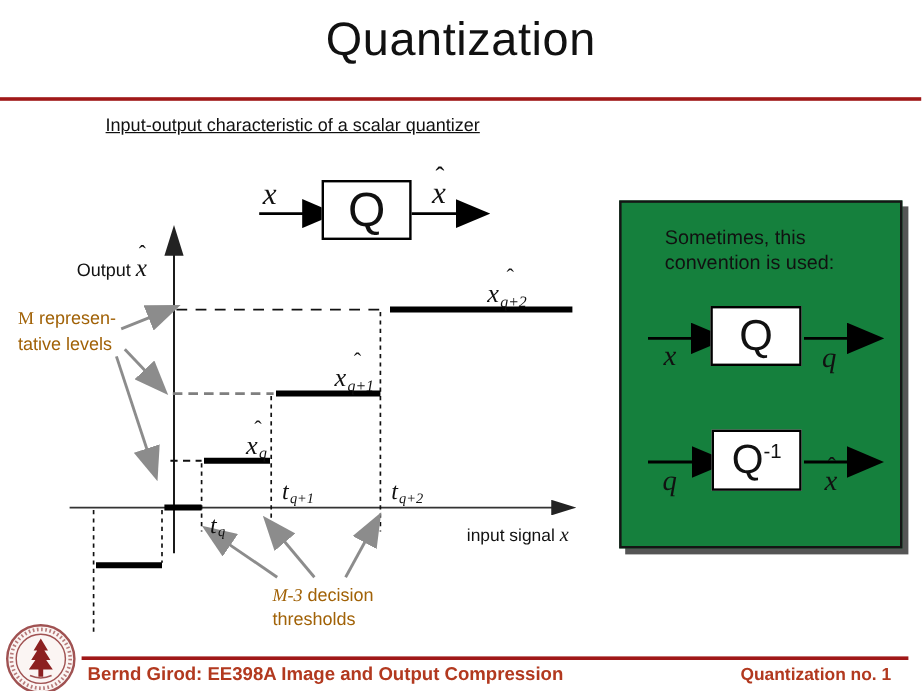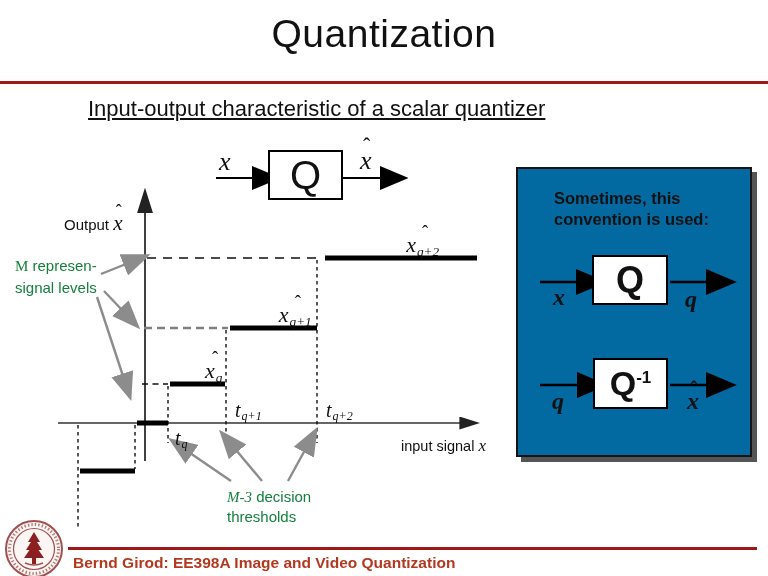--- a/index.html
+++ b/index.html
@@ -1,37 +1,37 @@
 <!DOCTYPE html>
 <html><head>
 <meta charset="utf-8">
 <style>
   html,body{margin:0;padding:0;background:#ffffff;}
   #slide{position:relative;width:768px;height:576px;background:#ffffff;overflow:hidden;
          font-family:"Liberation Sans",sans-serif;color:#111;}
   .abs{position:absolute;}
   .title{top:12px;left:0;width:768px;text-align:center;font-size:39px;letter-spacing:0.5px;}
   .rule{background:#a01818;}
-  .subtitle{top:96px;left:88px;font-size:22px;text-decoration:underline;}
+  .subtitle{top:96px;left:88px;font-size:15px;text-decoration:underline;}
   .math{font-family:"Liberation Serif","DejaVu Serif",serif;font-style:italic;}
   .serif{font-family:"Liberation Serif","DejaVu Serif",serif;}
   .mhat{display:inline-block;position:relative;}
   .mhat .hat{position:absolute;left:58%;top:-0.46em;transform:translateX(-50%);
              font-style:normal;line-height:1;font-size:0.85em;}
   .msub{font-size:0.6em;position:relative;top:0.28em;margin-left:1px;}
   .qbox{border:2px solid #000;background:#fff;display:flex;align-items:center;justify-content:center;}
   .outlabel{font-size:15px;}
   .outlabel .math{font-size:21px;}
-  .annot{font-size:15px;line-height:21px;color:#15803d;}
+  .annot{font-size:15px;line-height:21px;color:#a16207;}
   .lvl{font-size:22px;}
   .thr{font-size:20px;}
   .inplabel{font-size:14.5px;}
   .inplabel .math{font-size:17px;}
-  .panel{left:516px;top:167px;width:232px;height:286px;border:2px solid #151515;background:#0369a1;
-         box-shadow:5px 5px 0 #555;font-weight:bold;}
+  .panel{left:516px;top:167px;width:232px;height:286px;border:2px solid #151515;background:#15803d;
+         box-shadow:5px 5px 0 #555;}
   .caption{font-size:16.5px;line-height:21px;}
   .footer-left{font-size:15.5px;font-weight:bold;color:#b2391f;}
   .footer-right{font-size:14.5px;font-weight:bold;color:#b2391f;}
   svg{display:block;}
 </style>
 </head>
 <body>
 
 <div id="slide">
 
@@ -91,21 +91,21 @@
     <span style="font-size:40px;">Q</span>
   </div>
   <div class="abs math mhat" style="left:360px;top:146px;font-size:26px;">
     <span class="hat">ˆ</span><span>x</span>
   </div>
 
   
   <div class="abs outlabel" style="left:64px;top:211px;">
     <span>Output</span>&nbsp;<span class="math mhat"><span class="hat">ˆ</span><span>x</span></span>
   </div>
-  <div class="abs inplabel" style="left:389px;top:436px;margin-left:12px;">
+  <div class="abs inplabel" style="left:389px;top:436px;">
     <span>input signal</span>&nbsp;<span class="math">x</span>
   </div>
 
   
   <div class="abs math lvl mhat" style="left:189px;top:355px;">
     <span class="hat">ˆ</span><span>x</span><span class="msub">q</span>
   </div>
   <div class="abs math lvl mhat" style="left:241px;top:299px;">
     <span class="hat">ˆ</span><span>x</span><span class="msub">q+1</span>
   </div>
@@ -120,21 +120,21 @@
   <div class="abs math thr" style="left:235px;top:399px;">
     <span>t</span><span class="msub">q+1</span>
   </div>
   <div class="abs math thr" style="left:326px;top:399px;">
     <span>t</span><span class="msub">q+2</span>
   </div>
 
   
   <div class="abs annot" style="left:15px;top:255px;">
     <div><span class="serif">M</span><span> represen-</span></div>
-    <div>signal levels</div>
+    <div>tative levels</div>
   </div>
   <div class="abs annot" style="left:227px;top:487px;line-height:19px;">
     <div><span class="math">M-3</span><span> decision</span></div>
     <div>thresholds</div>
   </div>
 
   
   <div class="abs panel">
     <svg class="abs" style="left:0;top:0;" width="228" height="282" viewBox="0 0 228 282">
       <line x1="22" y1="113" x2="60" y2="113" stroke="#000" stroke-width="2.4" marker-end="url(#mTri)"></line>
@@ -167,15 +167,16 @@
 
   
   <svg class="abs" style="left:3px;top:518px;" width="62" height="62" viewBox="0 0 62 62">
     <circle cx="31" cy="31" r="28" fill="#fbf5f3" stroke="#a05252" stroke-width="2"></circle>
     <circle cx="31" cy="31" r="24.5" fill="none" stroke="#a05252" stroke-width="3" stroke-dasharray="1.4 2.1" opacity="0.75"></circle>
     <circle cx="31" cy="31" r="20.5" fill="none" stroke="#a05252" stroke-width="1.2"></circle>
     <path d="M31 14 L37 24 L34 24 L39 32 L35.5 32 L41 40 L33 40 L33 46 L29 46 L29 40 L21 40 L26.5 32 L23 32 L28 24 L25 24 Z" fill="#8c2020"></path>
     <path d="M22 45 Q31 49 40 45" fill="none" stroke="#a05252" stroke-width="1.4"></path>
   </svg>
   <div class="abs rule" style="left:68px;top:547px;width:689px;height:3px;"></div>
-  <div class="abs footer-left" style="left:73px;top:554px;">Bernd Girod: EE398A Image and Video Quantization</div>
+  <div class="abs footer-left" style="left:73px;top:554px;">Bernd Girod: EE398A Image and Output Compression</div>
+  <div class="abs footer-right" style="left:617px;top:555px;">Quantization no. 1</div>
 
 </div>
 
 </body></html>

